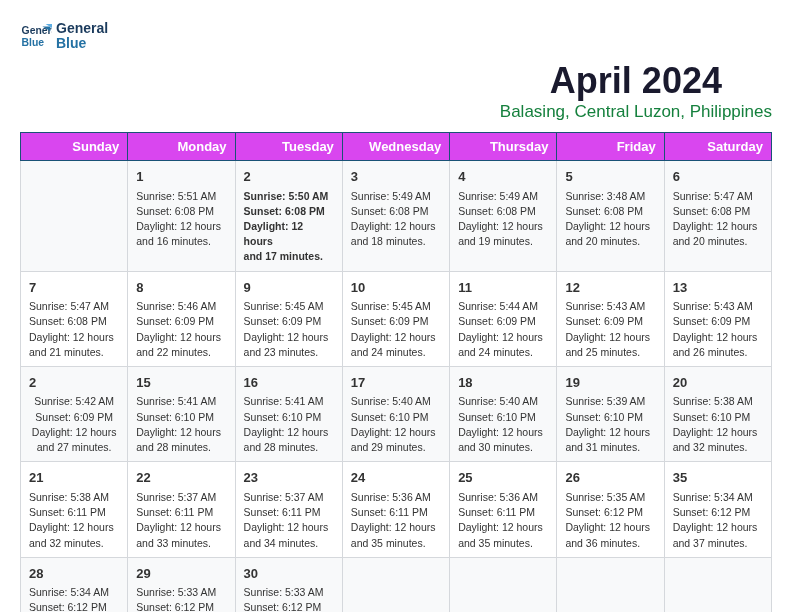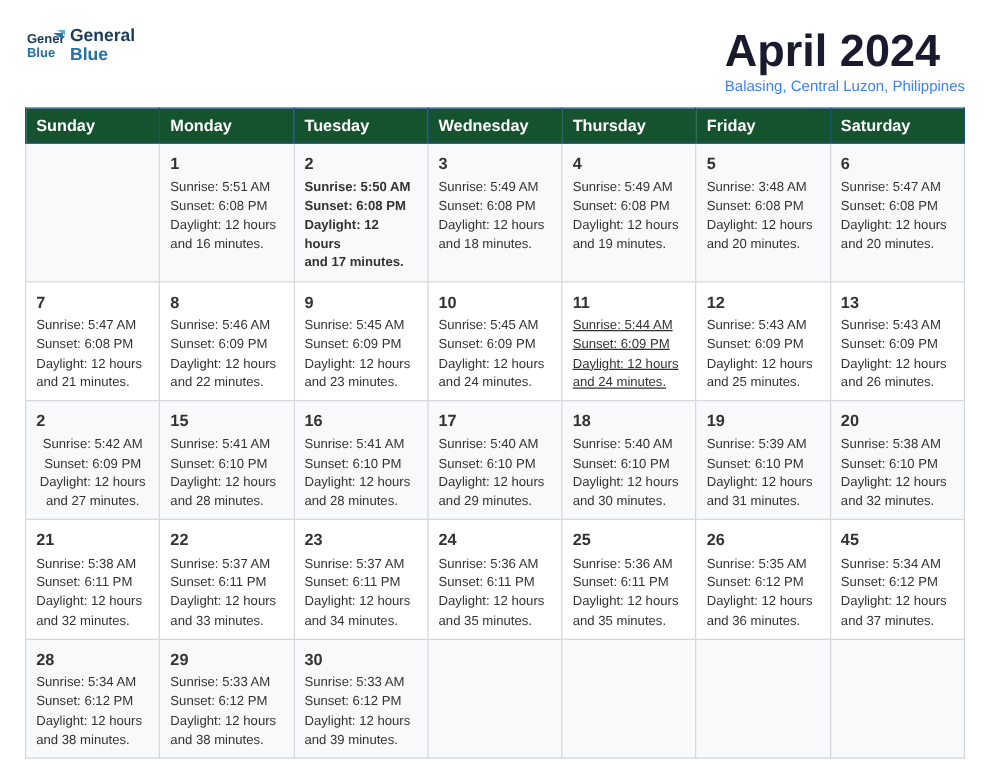--- a/index.html
+++ b/index.html
@@ -19,40 +19,41 @@
     .logo {
       display: flex;
       align-items: center;
       gap: 4px;
     }
     .logo-icon {
       width: 32px;
       height: 32px;
     }
     .title-area {
-      text-align: left;
+      text-align: center;
+      margin-top: 40px;
     }
     .main-title {
       font-size: 36px;
       font-weight: bold;
       color: #1a1a2e;
     }
     .subtitle {
-      font-size: 12px;
-      color: #3b82f6;
+      font-size: 17px;
+      color: #15803d;
     }
     .calendar-table {
       width: 100%;
       border-collapse: collapse;
       font-size: 11px;
     }
     .calendar-table thead th {
-      background-color: #14532d;
+      background-color: #d946ef;
       color: #fff;
-      text-align: left;
+      text-align: right;
       padding: 6px 8px;
       font-size: 13px;
       font-weight: bold;
       border: 1px solid #1a5276;
     }
     .calendar-table tbody td {
       border: 1px solid #d5d8dc;
       vertical-align: top;
       padding: 6px 8px;
       width: calc(100% / 7);
@@ -185,21 +186,21 @@
         </td>
         <td>
           <span class="day-num">10</span>
           <div class="day-info" style="white-space: pre-line;">Sunrise: 5:45 AM
 Sunset: 6:09 PM
 Daylight: 12 hours
 and 24 minutes.</div>
         </td>
         <td>
           <span class="day-num">11</span>
-          <div class="day-info" style="white-space: pre-line; text-decoration: underline;">Sunrise: 5:44 AM
+          <div class="day-info" style="white-space: pre-line;">Sunrise: 5:44 AM
 Sunset: 6:09 PM
 Daylight: 12 hours
 and 24 minutes.</div>
         </td>
         <td>
           <span class="day-num">12</span>
           <div class="day-info" style="white-space: pre-line;">Sunrise: 5:43 AM
 Sunset: 6:09 PM
 Daylight: 12 hours
 and 25 minutes.</div>
@@ -300,21 +301,21 @@
 and 35 minutes.</div>
         </td>
         <td>
           <span class="day-num">26</span>
           <div class="day-info" style="white-space: pre-line;">Sunrise: 5:35 AM
 Sunset: 6:12 PM
 Daylight: 12 hours
 and 36 minutes.</div>
         </td>
         <td>
-          <span class="day-num">45</span>
+          <span class="day-num">35</span>
           <div class="day-info" style="white-space: pre-line;">Sunrise: 5:34 AM
 Sunset: 6:12 PM
 Daylight: 12 hours
 and 37 minutes.</div>
         </td>
       </tr>
       <tr>
         <td>
           <span class="day-num">28</span>
           <div class="day-info" style="white-space: pre-line;">Sunrise: 5:34 AM

